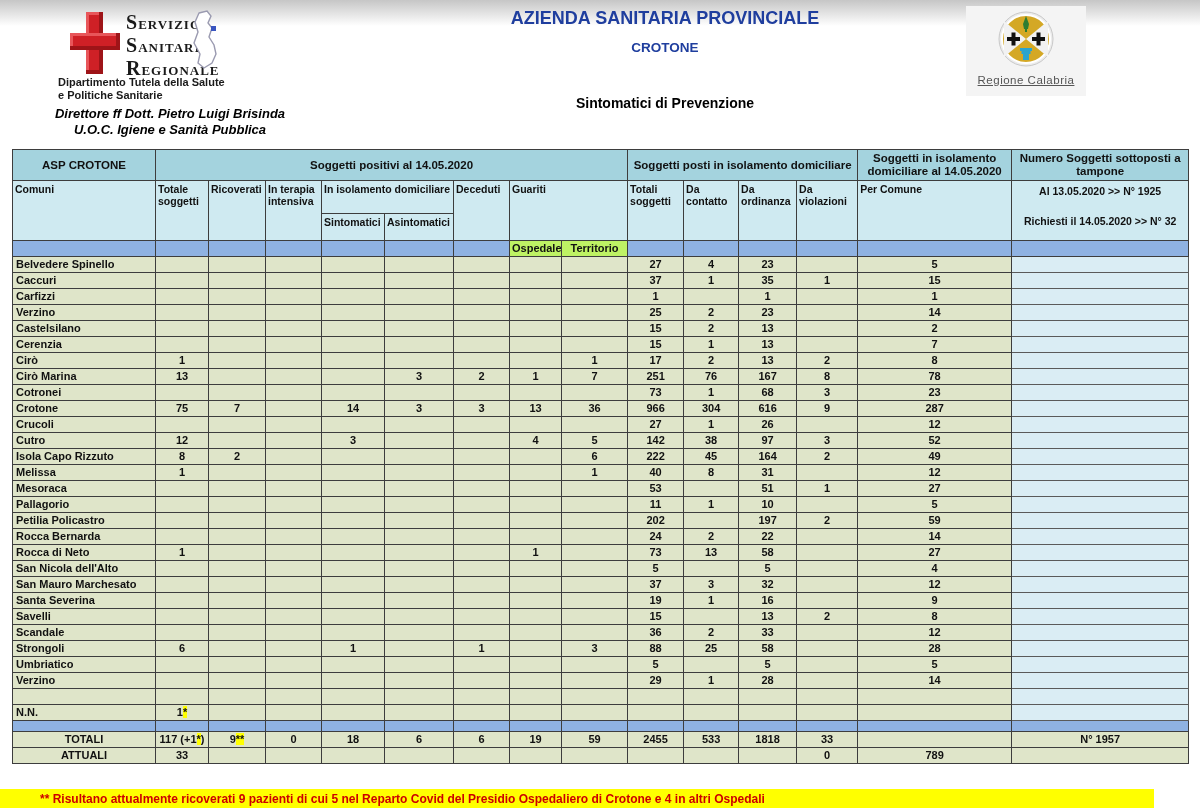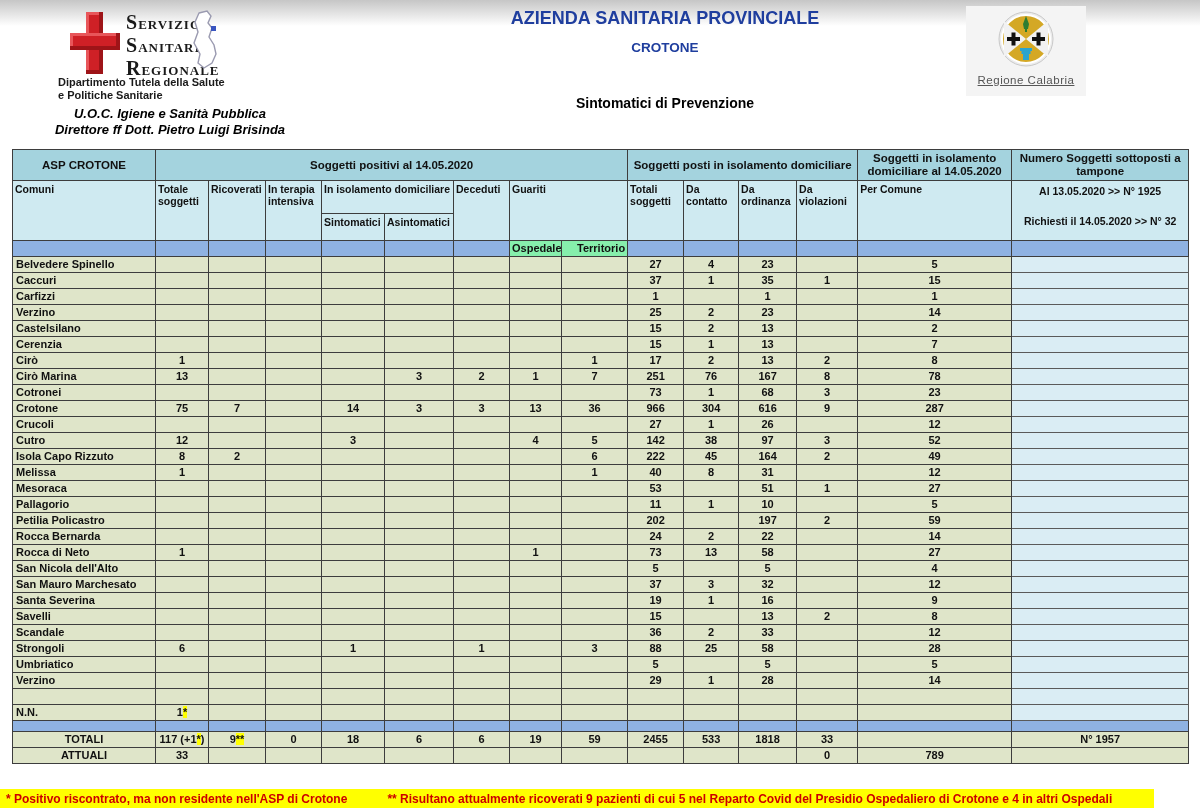--- a/index.html
+++ b/index.html
@@ -31,21 +31,21 @@
   .tablewrap{position:absolute;left:12px;top:149px;}
   table{border-collapse:collapse;table-layout:fixed;width:1176px;}
   td{border:1px solid #3d3d3d;font-size:11px;font-weight:bold;color:#111;padding:0 2px;overflow:hidden;}
   .h1{background:#a4d3de;text-align:center;vertical-align:middle;font-size:11.5px;height:30px;line-height:13px;}
   .h2{background:#cfeaf1;text-align:left;vertical-align:top;font-size:10.5px;line-height:12px;padding-top:2px;}
   .nowrap{white-space:nowrap;}
   .h3row td{height:24px;}
   .h2row td{height:30px;}
   .blue{background:#8fb2e2;}
   .h4row td{height:15px;line-height:15px;}
-  .subhead{background:#86efac;text-align:right;font-size:11px;}
+  .subhead{background:#bef264;text-align:center;font-size:11px;}
   .tamphead{text-align:center;}
   .tamphead .l1{margin-top:2px;}
   .tamphead .l2{margin-top:18px;}
   .data-row td{background:#dfe5c9;height:15px;line-height:15px;text-align:center;font-size:11px;}
   .data-row td.comune{text-align:left;padding-left:3px;}
   .data-row td.tamp{background:#daedf4;border-color:#5a5a5a;}
   .sep td{background:#8fb2e2;height:10px;}
   .total-row td{background:#dfe5c9;height:15px;line-height:15px;text-align:center;}
   .hl{background:#ffff00;}
 
@@ -77,22 +77,22 @@
     <path d="M14 3 L22 1 L26 6 L23 13 L27 18 L24 27 L29 35 L31 44 L27 53 L19 58 L13 53 L15 44 L9 33 L13 22 L10 12 Z" fill="#ffffff" stroke="#9a9ab0" stroke-width="1.4"></path>
     <rect x="26" y="16" width="5" height="5" fill="#3a55c0"></rect>
   </svg>
 
   <div class="ssr-dept">
     <div>Dipartimento Tutela della Salute</div>
     <div>e Politiche Sanitarie</div>
   </div>
 
   <div class="uoc">
+    <div>Direttore ff Dott. Pietro Luigi Brisinda</div>
     <div>U.O.C. Igiene e Sanità Pubblica</div>
-    <div>Direttore ff Dott. Pietro Luigi Brisinda</div>
   </div>
 
   <div class="center-head">
     <div class="blue-line">AZIENDA SANITARIA PROVINCIALE</div>
     <div class="blue-line2">CROTONE</div>
     <div class="dep-prev">Sintomatici di Prevenzione</div>
   </div>
 
   <div class="rc-logo">
     <svg width="58" height="58" viewBox="0 0 58 58">
@@ -728,15 +728,14 @@
           <td></td>
           <td>0</td>
           <td>789</td>
           <td></td>
         </tr>
       </tbody>
 </table>
 </div>
 
 <div class="footnotes">
-  <span class="n1">* Positivo riscontrato, ma non residente nell'ASP di Crotone</span>
   <span class="n2">** Risultano attualmente ricoverati 9 pazienti di cui 5 nel Reparto Covid del Presidio Ospedaliero di Crotone e 4 in altri Ospedali</span>
 </div>
 
 </body></html>

